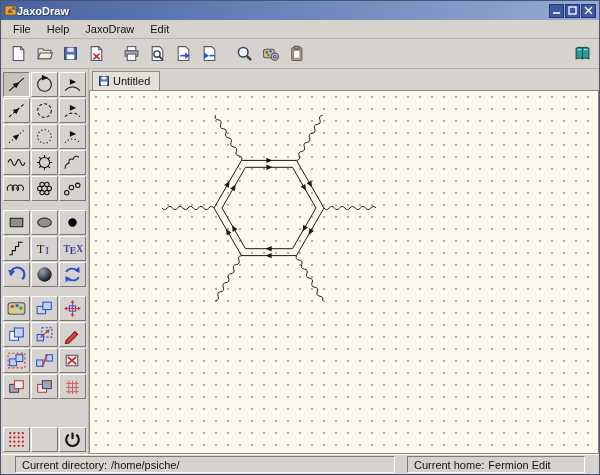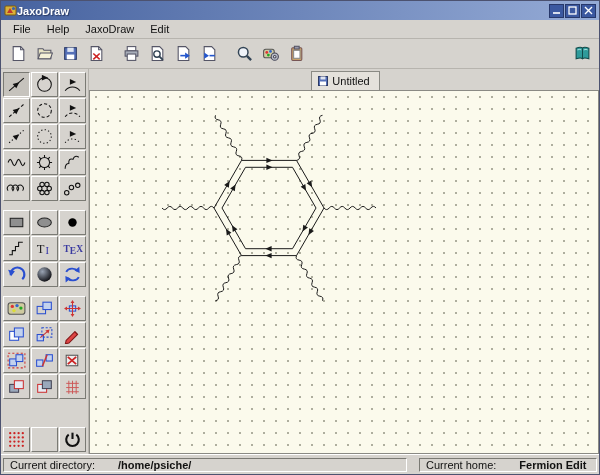--- a/index.html
+++ b/index.html
@@ -57,48 +57,48 @@
   .toolgrid.gbottom{margin-top:auto;}
   .tool{
     width:27px;height:25px;padding:0;background:#D6D3CE;
     border:1px solid;border-color:#ffffff #7a7a74 #7a7a74 #ffffff;
     display:flex;align-items:center;justify-content:center;cursor:default;
   }
   .tool.selected{border-color:#7a7a74 #ffffff #ffffff #7a7a74;background:#c6c3bd;}
   .tool svg{width:21px;height:19px;}
   
   .canvas-col{flex:1;display:flex;flex-direction:column;min-width:0;}
-  .tabrow{height:21px;flex:0 0 21px;display:flex;align-items:flex-end;padding-left:3px;background:#D6D3CE;justify-content:center;}
+  .tabrow{height:21px;flex:0 0 21px;display:flex;align-items:flex-end;padding-left:3px;background:#D6D3CE;}
   .tab{
     height:19px;display:flex;align-items:center;gap:4px;padding:0 9px 0 6px;
     background:#e4e1db;border:1px solid #8a8a84;border-bottom:none;
     font-size:11px;cursor:default;
   }
   .tab svg{width:10px;height:10px;}
   .canvas{
     flex:1;position:relative;overflow:hidden;
     border:1px solid #8a8a84;
     background-color:#FBFAEC;
     background-image:radial-gradient(#aeae9e 0.9px,rgba(0,0,0,0) 1.1px);
     background-size:12px 12px;
   }
   .canvas svg{position:absolute;inset:0;width:100%;height:100%;}
   
   .statusbar{
-    height:20px;flex:0 0 20px;display:flex;gap:12px;padding:1px 2px;
-    background:#D6D3CE;border-top:1px solid #fff;align-items:center;
+    height:20px;flex:0 0 20px;display:flex;gap:12px;padding:1px 14px;
+    background:#D6D3CE;border-top:1px solid #fff;
   }
   .status-cell{
     border:1px solid;border-color:#7a7a74 #ffffff #ffffff #7a7a74;
     display:flex;align-items:center;padding:0 6px;gap:4px;white-space:nowrap;overflow:hidden;
   }
   .status-cell.c1{flex:1;}
   .status-cell.c2{width:178px;flex:0 0 178px;}
   .status-cell.c3{width:104px;flex:0 0 104px;}
-  .b{font-weight:bold;margin-left:19px;}
+  .b{font-weight:normal;}
 </style>
 </head>
 <body>
 
 <div class="window">
 
   <div class="titlebar">
     <svg width="13" height="13" viewBox="0 0 13 13">
       <rect x="1" y="2" width="11" height="9" rx="1" fill="#d9b23a" stroke="#7a5a10"></rect>
       <path d="M3,9 L6,4 L9,9 Z" fill="#c03a2c"></path>

